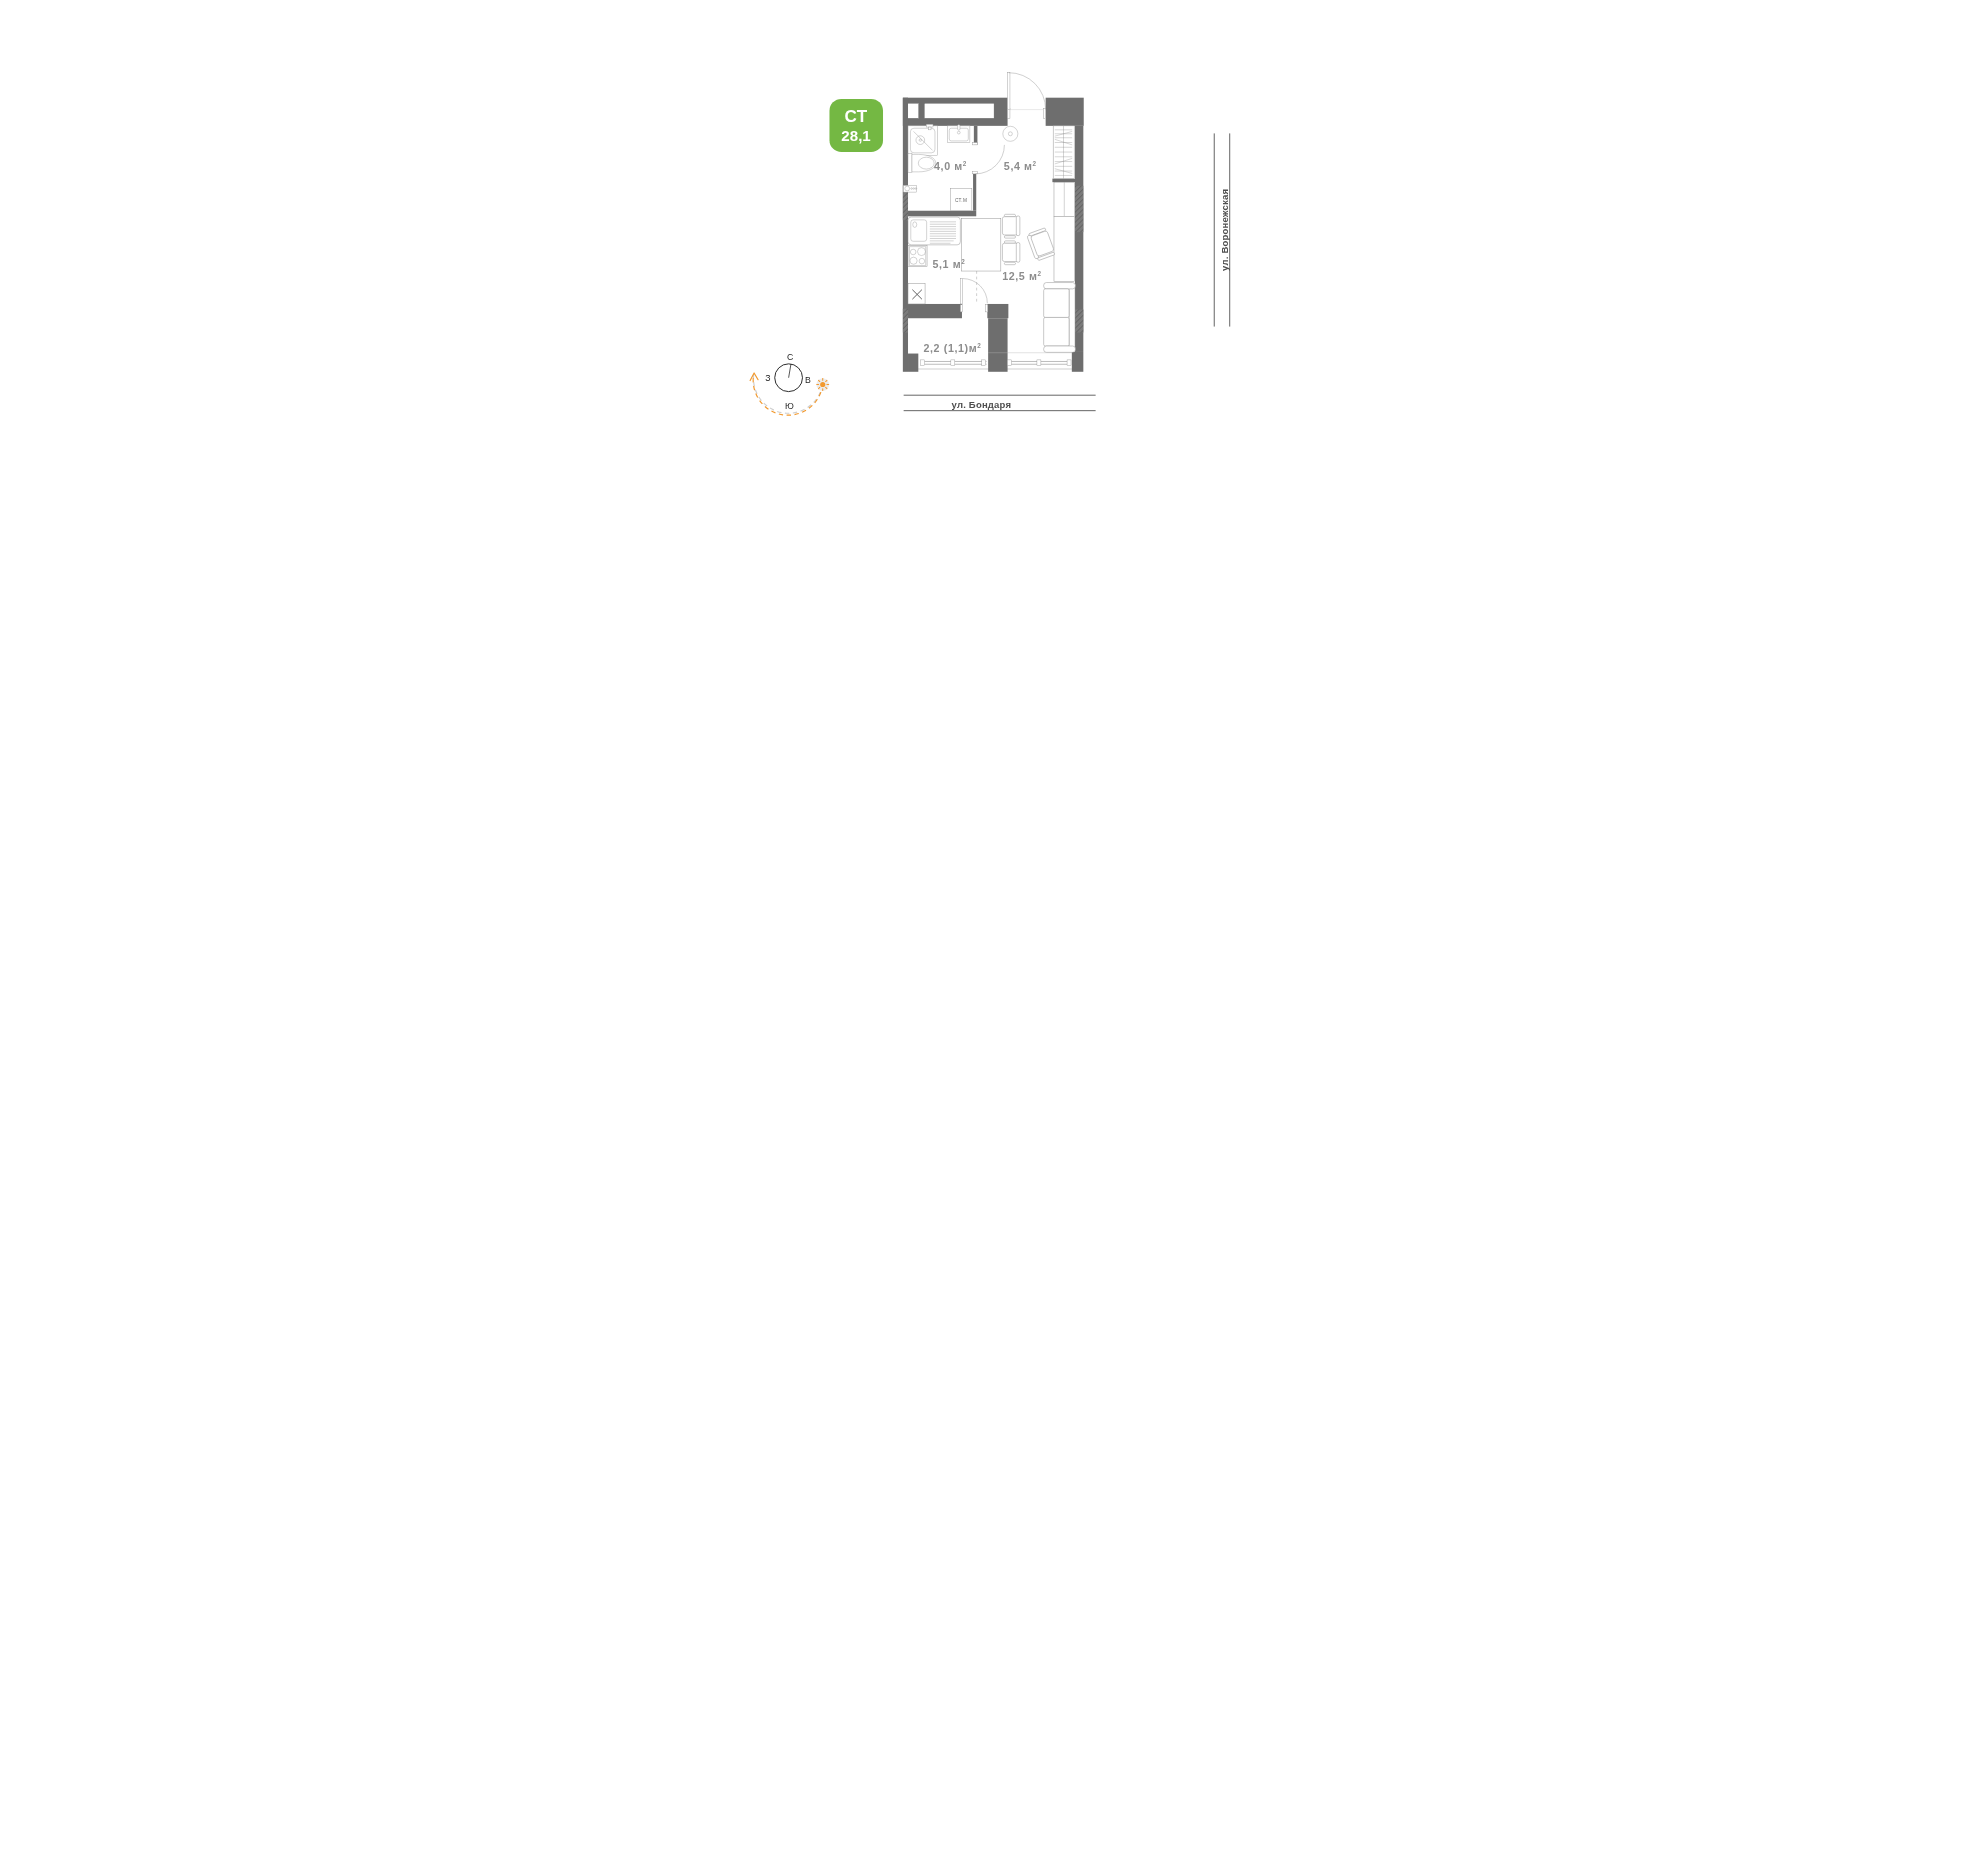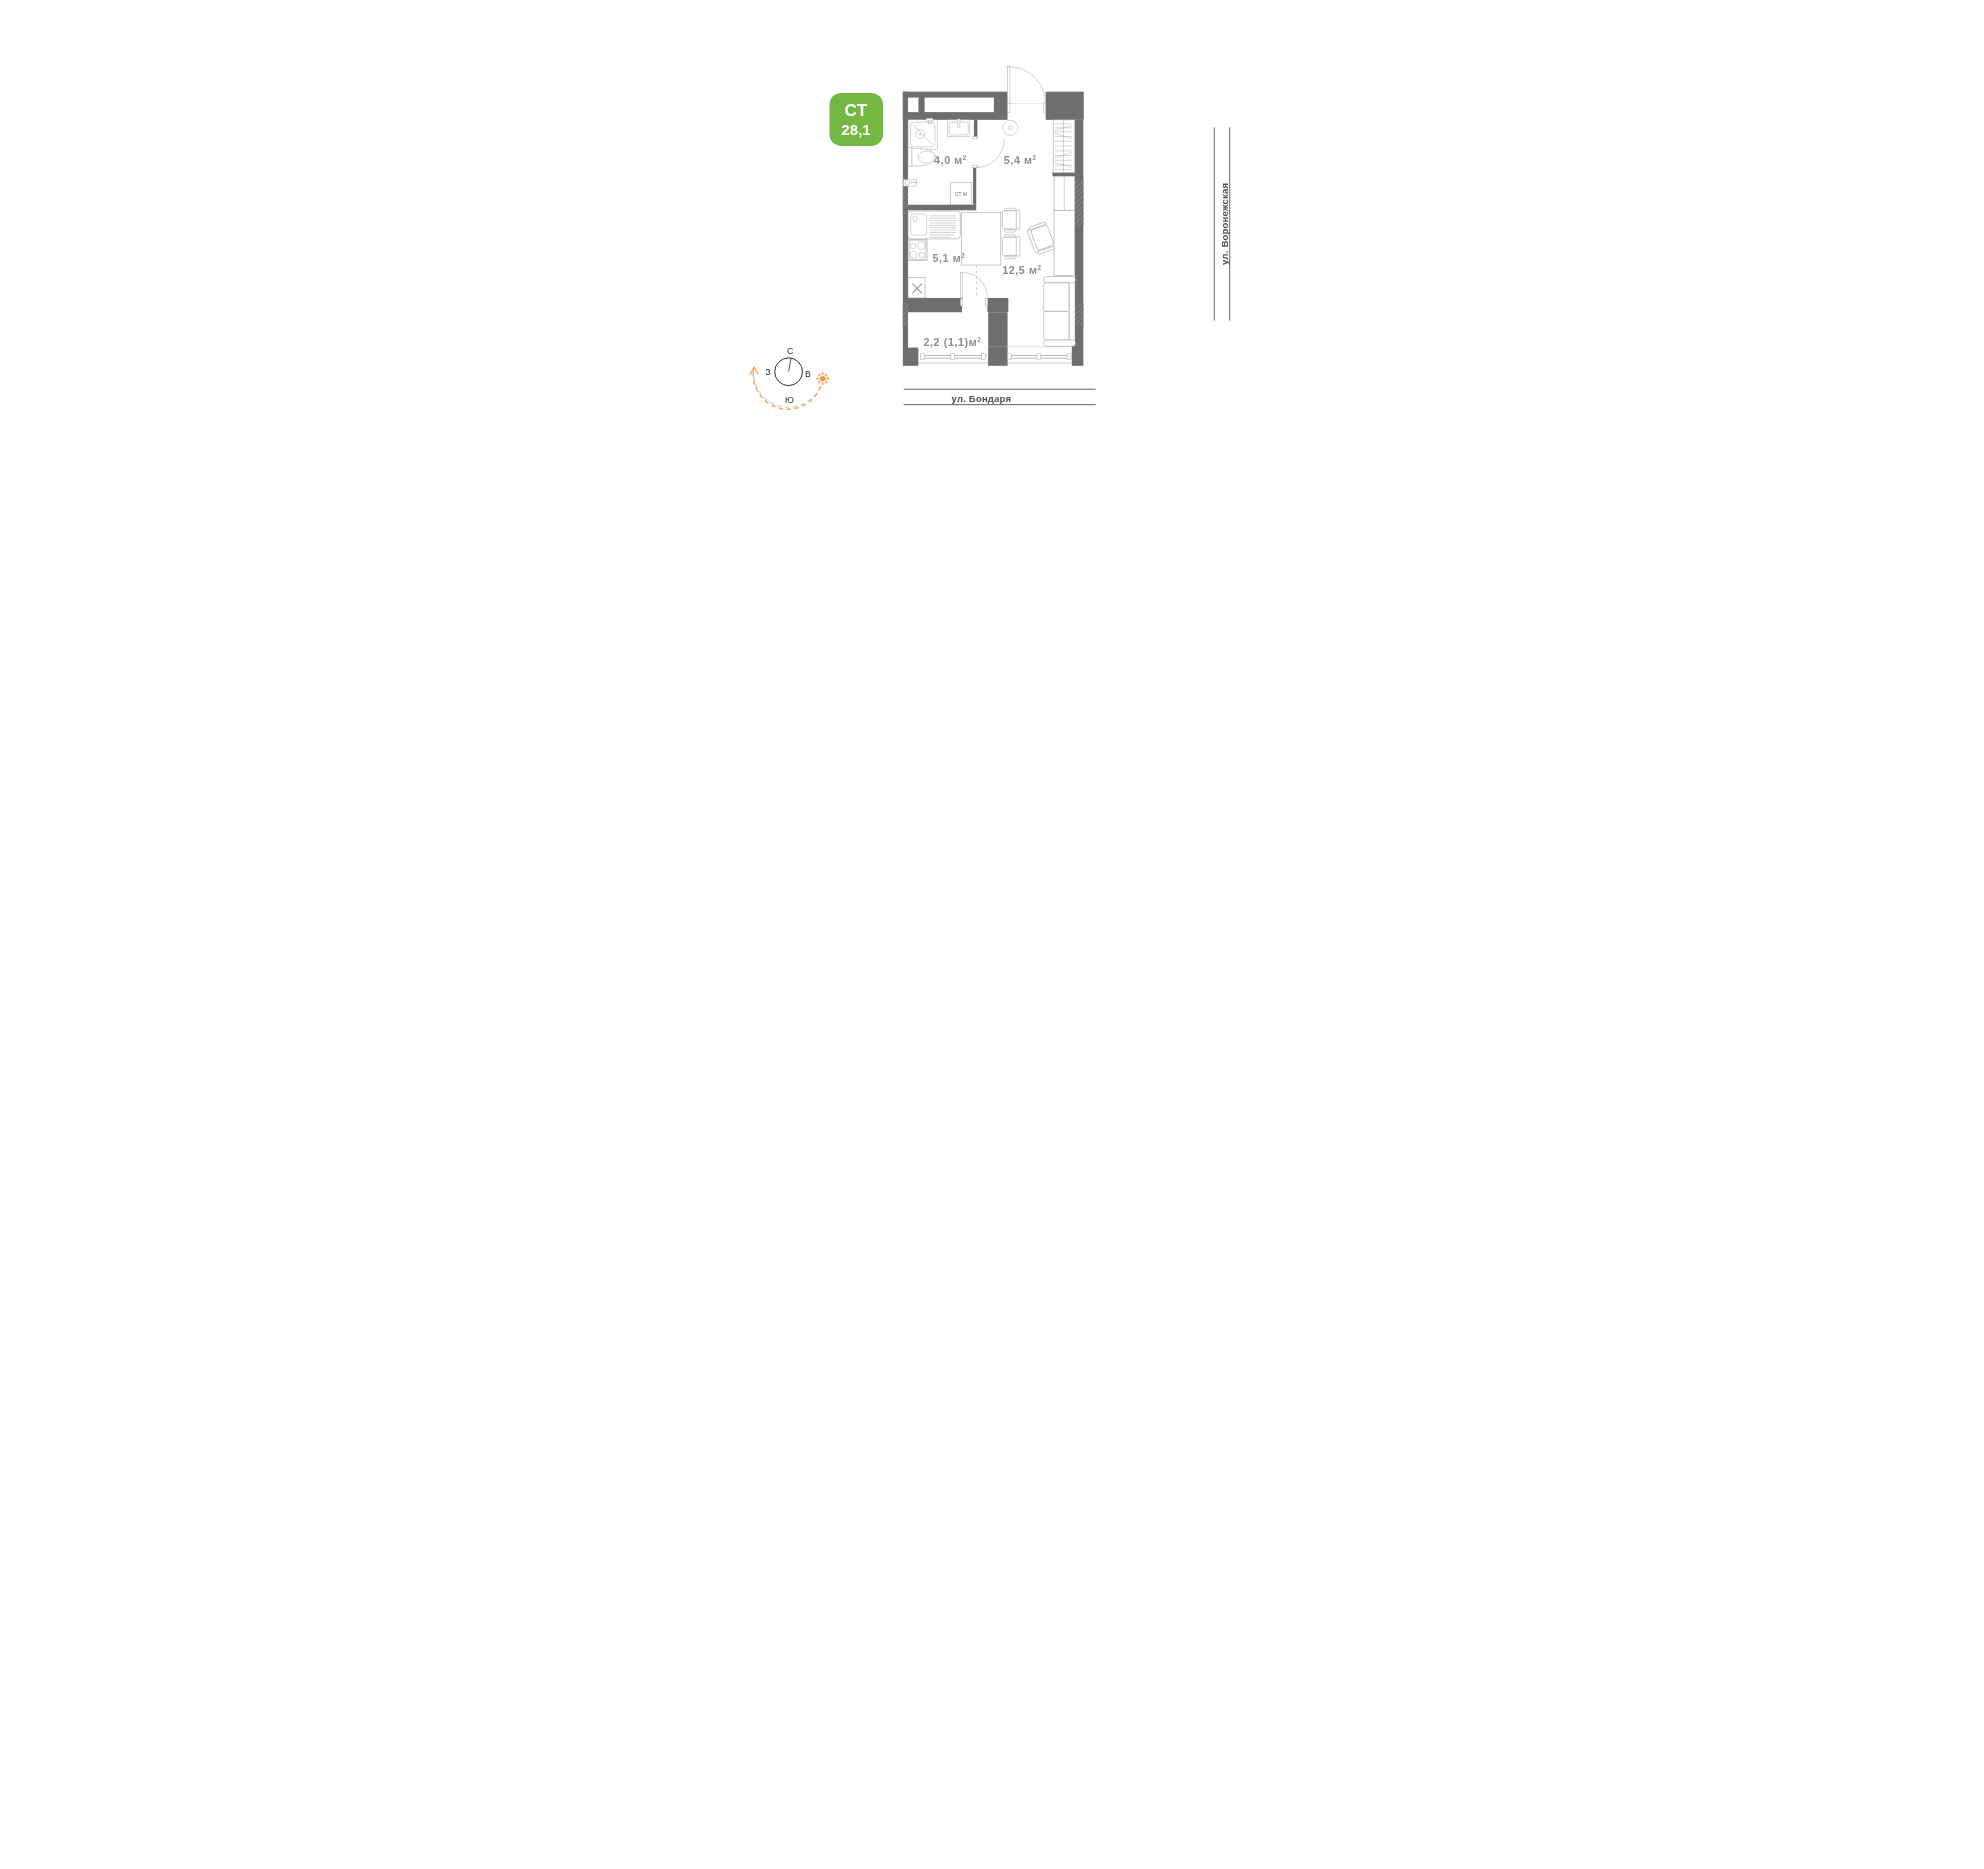--- a/index.html
+++ b/index.html
@@ -1,16 +1,16 @@
 <!DOCTYPE html>
 <html style="font-size:6.4px"><head>
 <meta charset="utf-8">
 <style>
   html,body{margin:0;padding:0;background:#ffffff;}
-  .stage{position:relative;width:595px;height:467px;margin:0 auto;background:#fff;
+  .stage{position:relative;width:595px;height:467px;margin:6px auto;background:#fff;
          font-family:"Liberation Sans", sans-serif;}
   svg{display:block}
   text{font-family:"Liberation Sans", sans-serif;}
   .area-label{fill:#8c8c8c;font-size:27px;font-weight:600;letter-spacing:1.5px;}
   .area-sup{font-size:16px;font-weight:600;}
   .fix{fill:#ffffff;stroke:#9b9b9b;stroke-width:1.1;}
   .fixl{fill:none;stroke:#9b9b9b;stroke-width:1.1;}
   .furn{fill:#ffffff;stroke:#8f8f8f;stroke-width:1.2;}
   .wall{fill:#6e6e6e;}
   .door{fill:none;stroke:#9b9b9b;stroke-width:1.2;}

